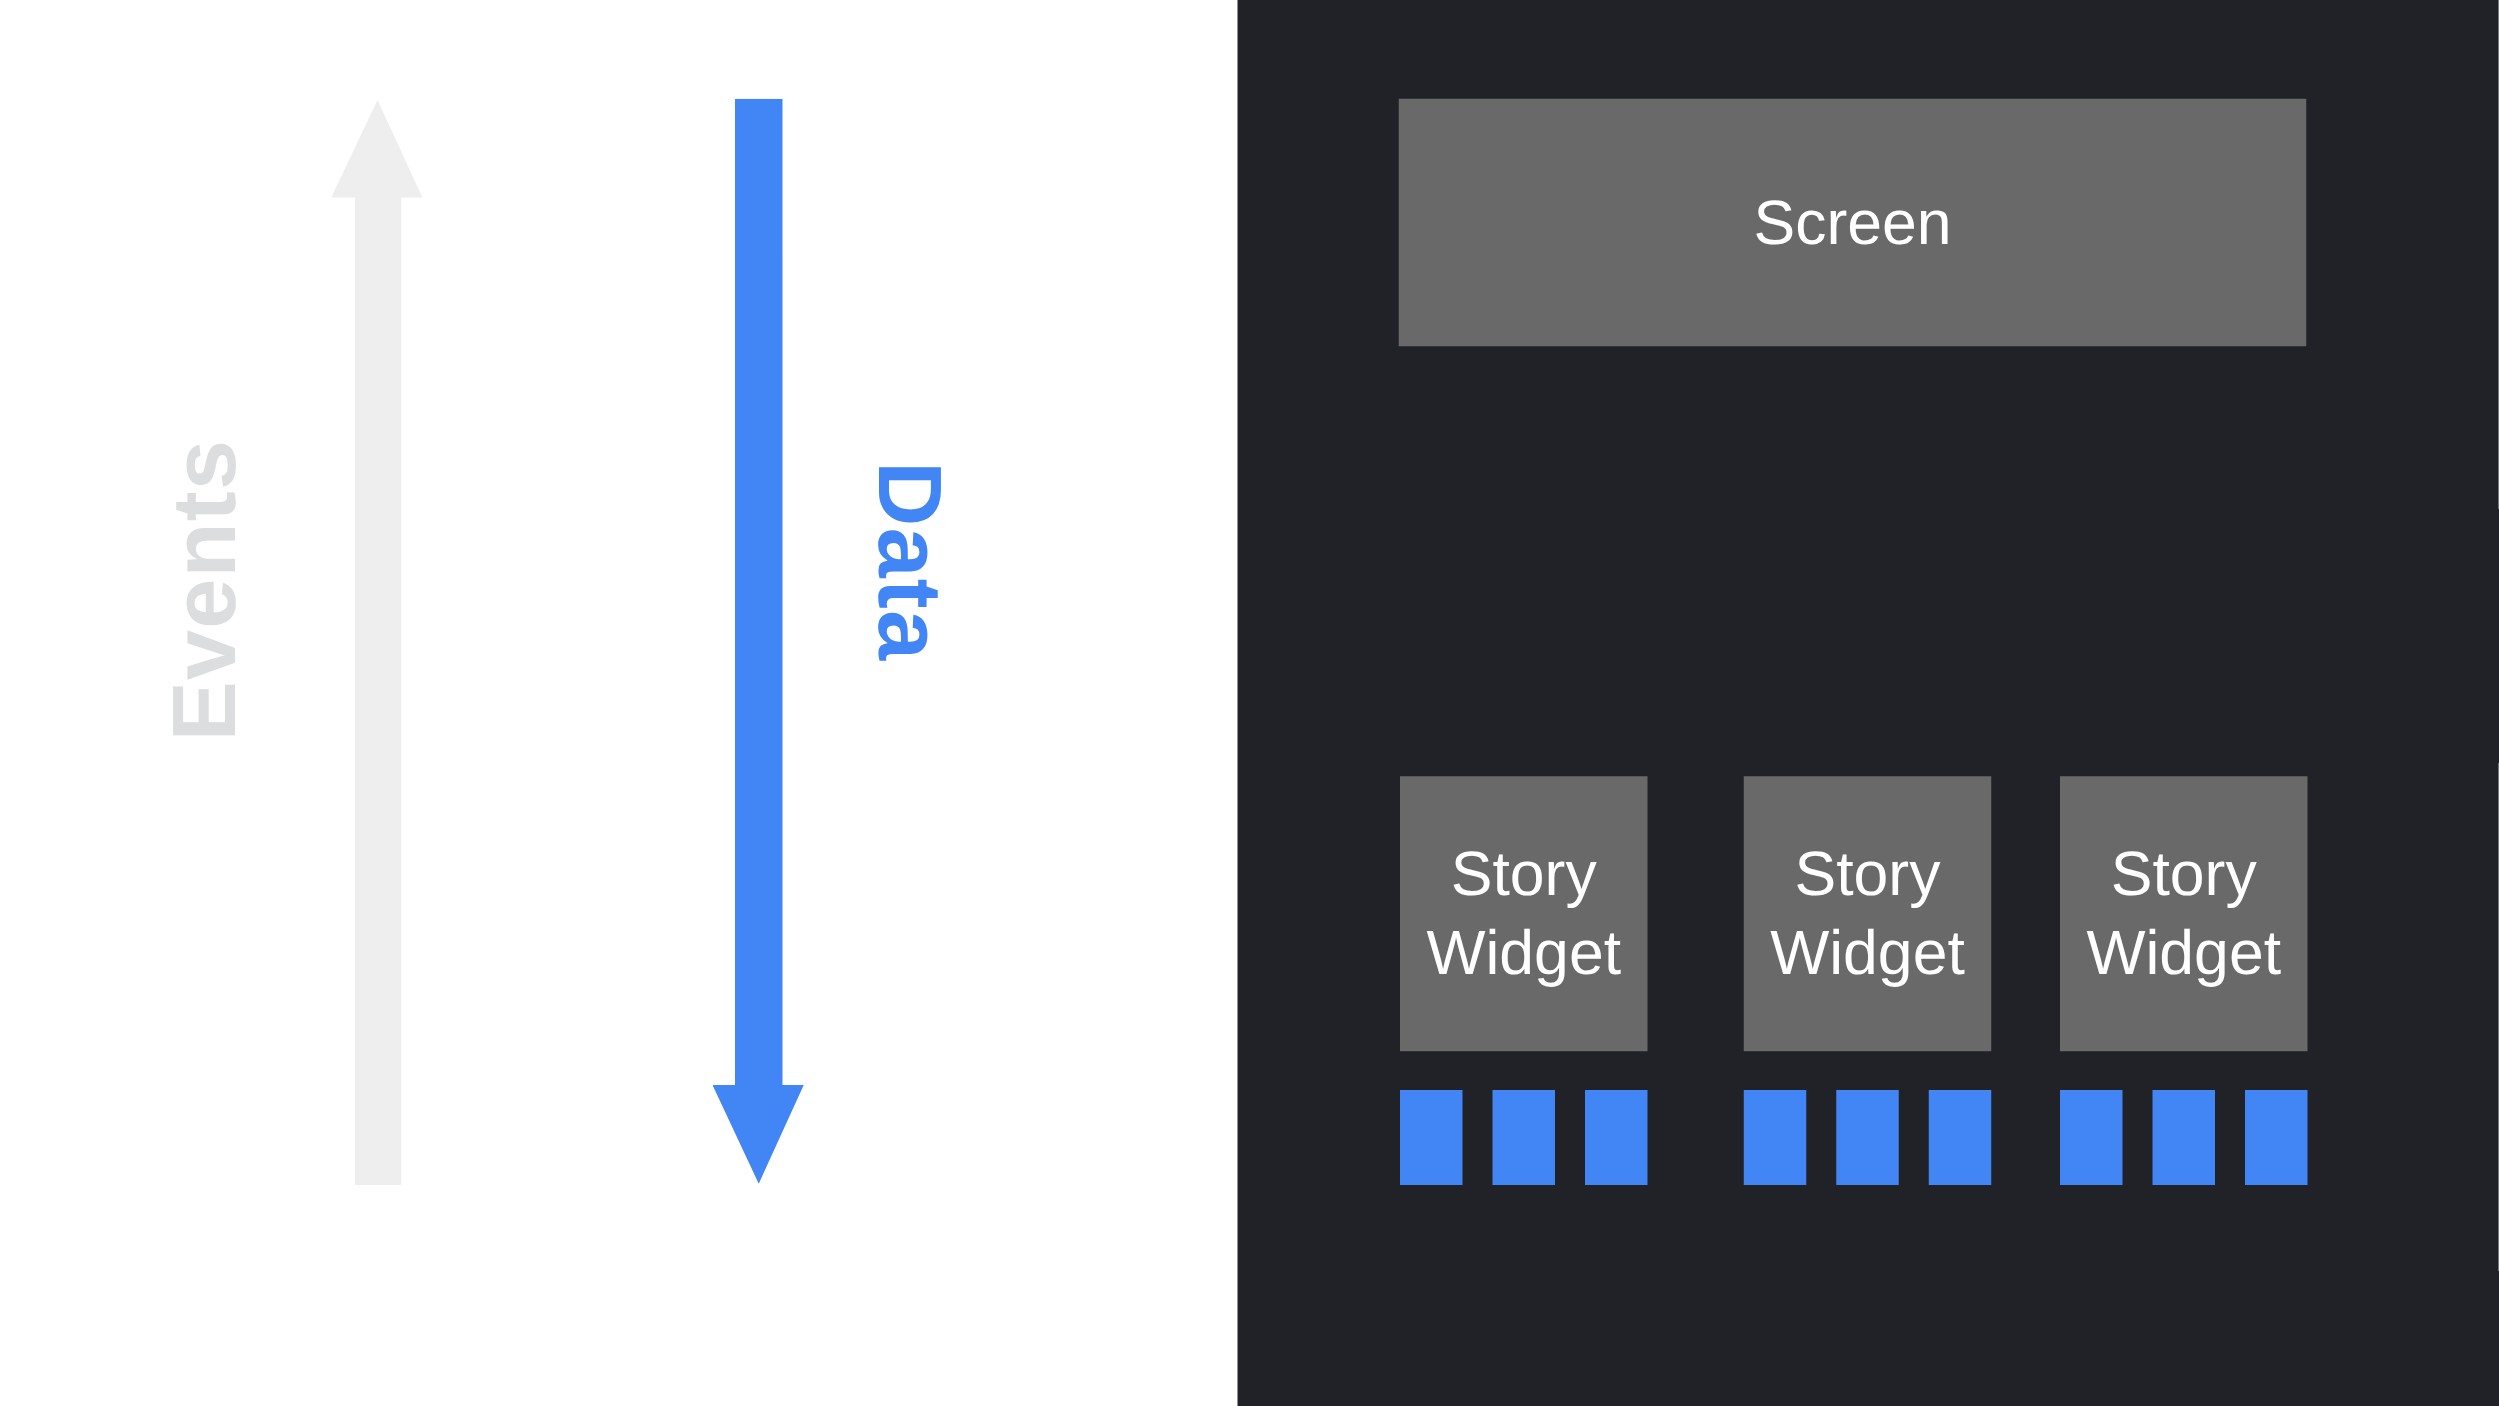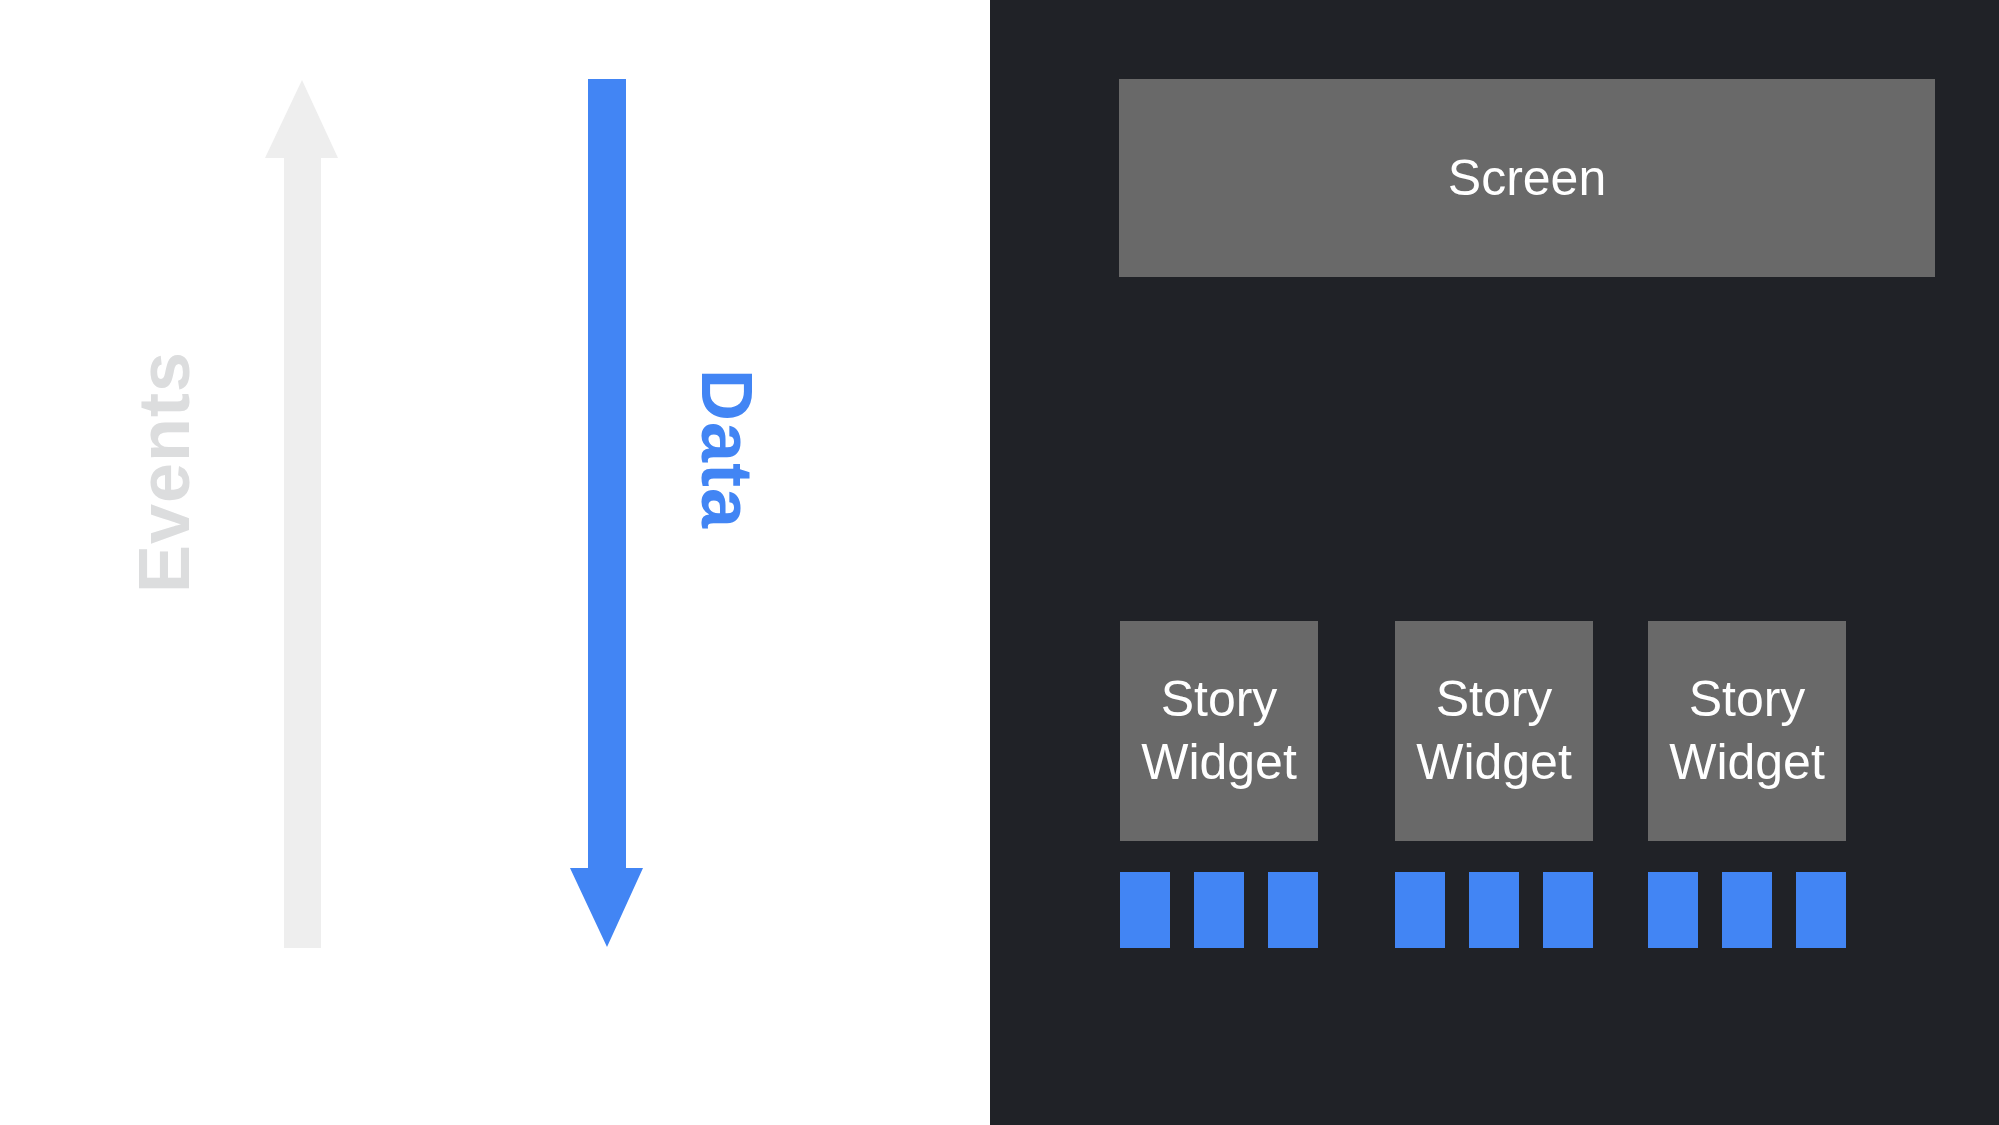--- a/index.html
+++ b/index.html
@@ -49,21 +49,21 @@
     position: absolute;
     display: flex;
     align-items: center;
     justify-content: center;
     text-align: center;
     color: #ffffff;
     font-size: 50px;
     font-weight: 400;
     line-height: 1.26;
   }
-  .screen-box   { left: 129px; top: 79px;  width: 816px; height: 198px; }
+  .screen-box   { left: 129px; top: 79px;  width: 726px; height: 198px; }
   .newsfeed-box { left: 129px; top: 342px; width: 726px; height: 211px; }
 
   .story-group {
     position: absolute;
     top: 621px;
     width: 170px;
     height: 327px;
     display: flex;
     flex-direction: column;
     justify-content: space-between;

